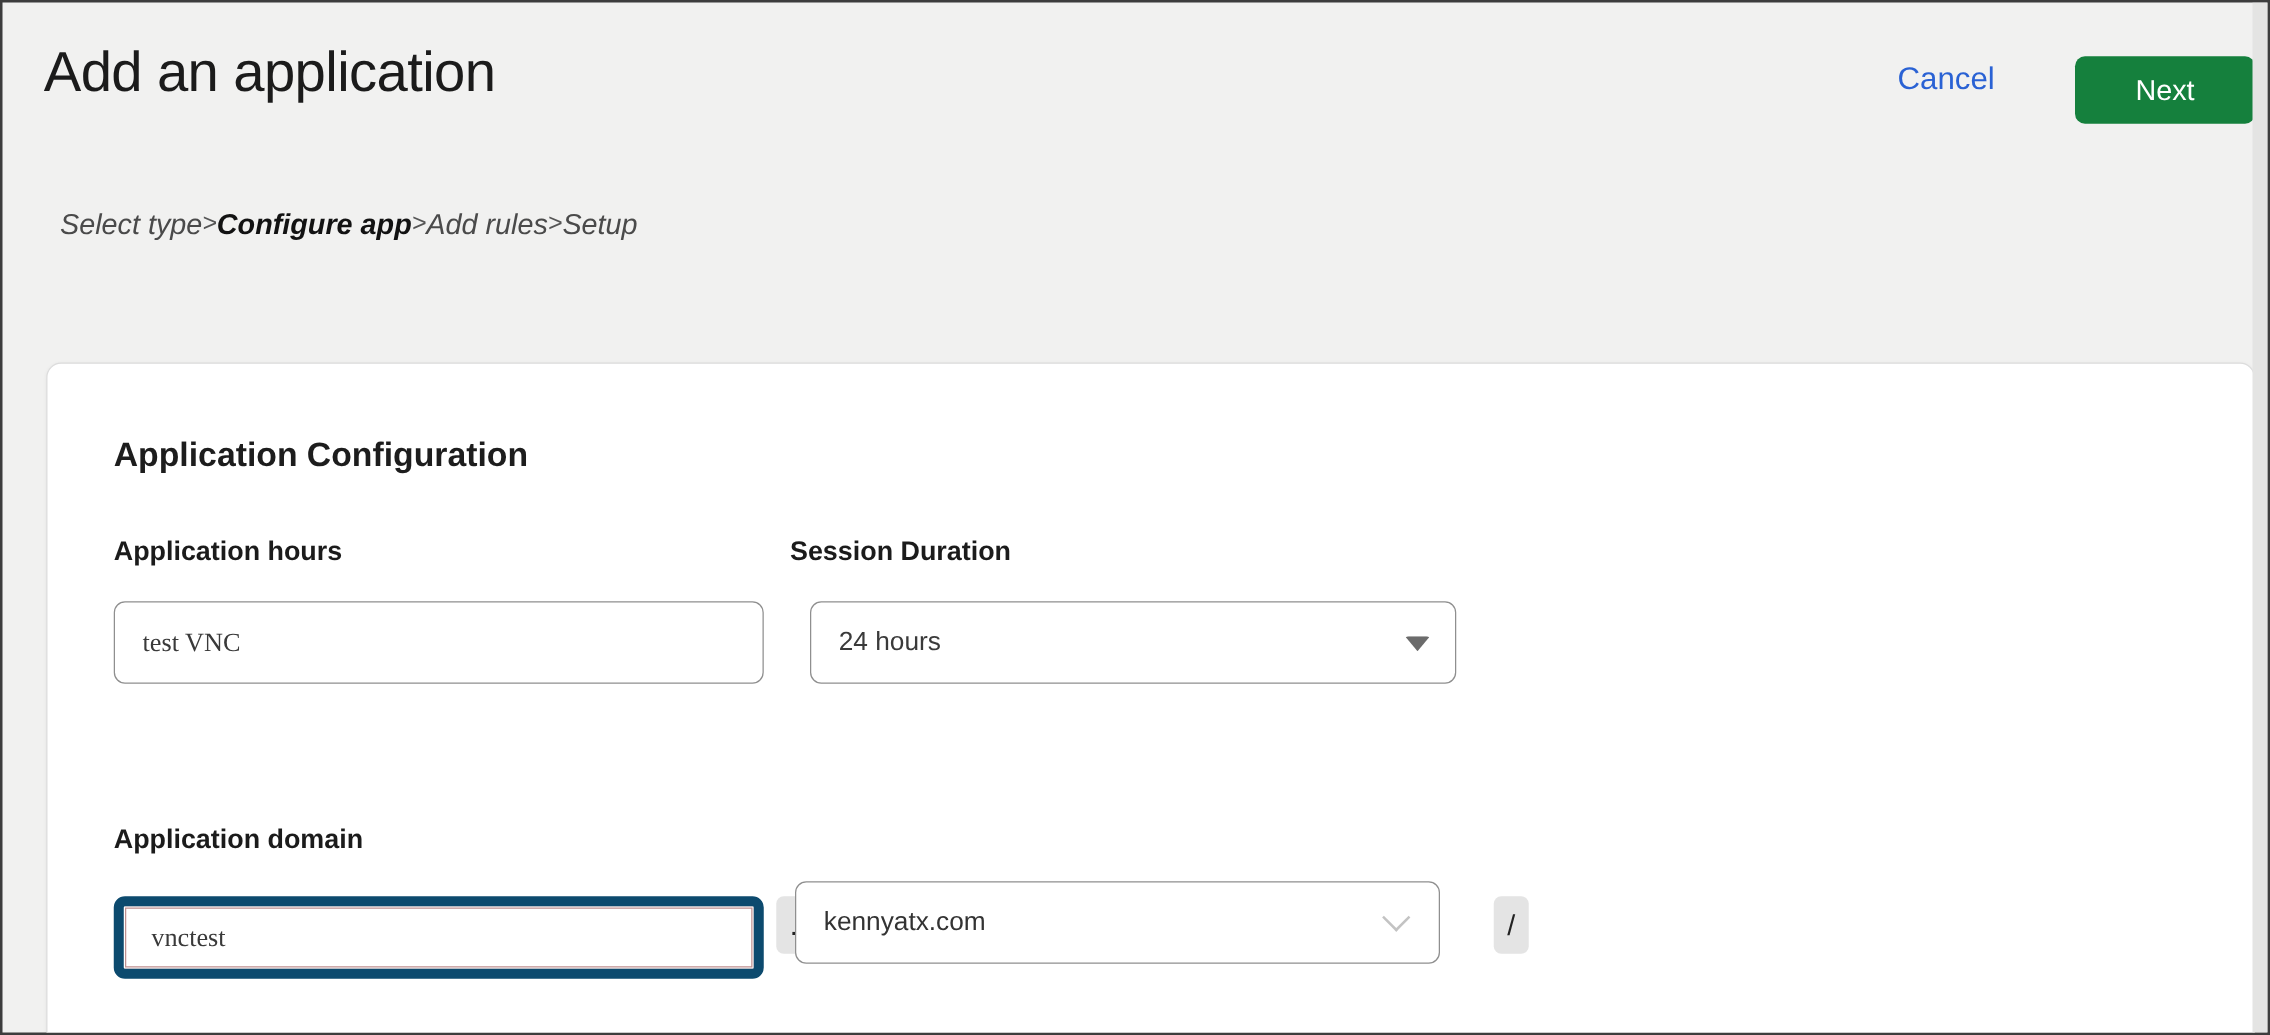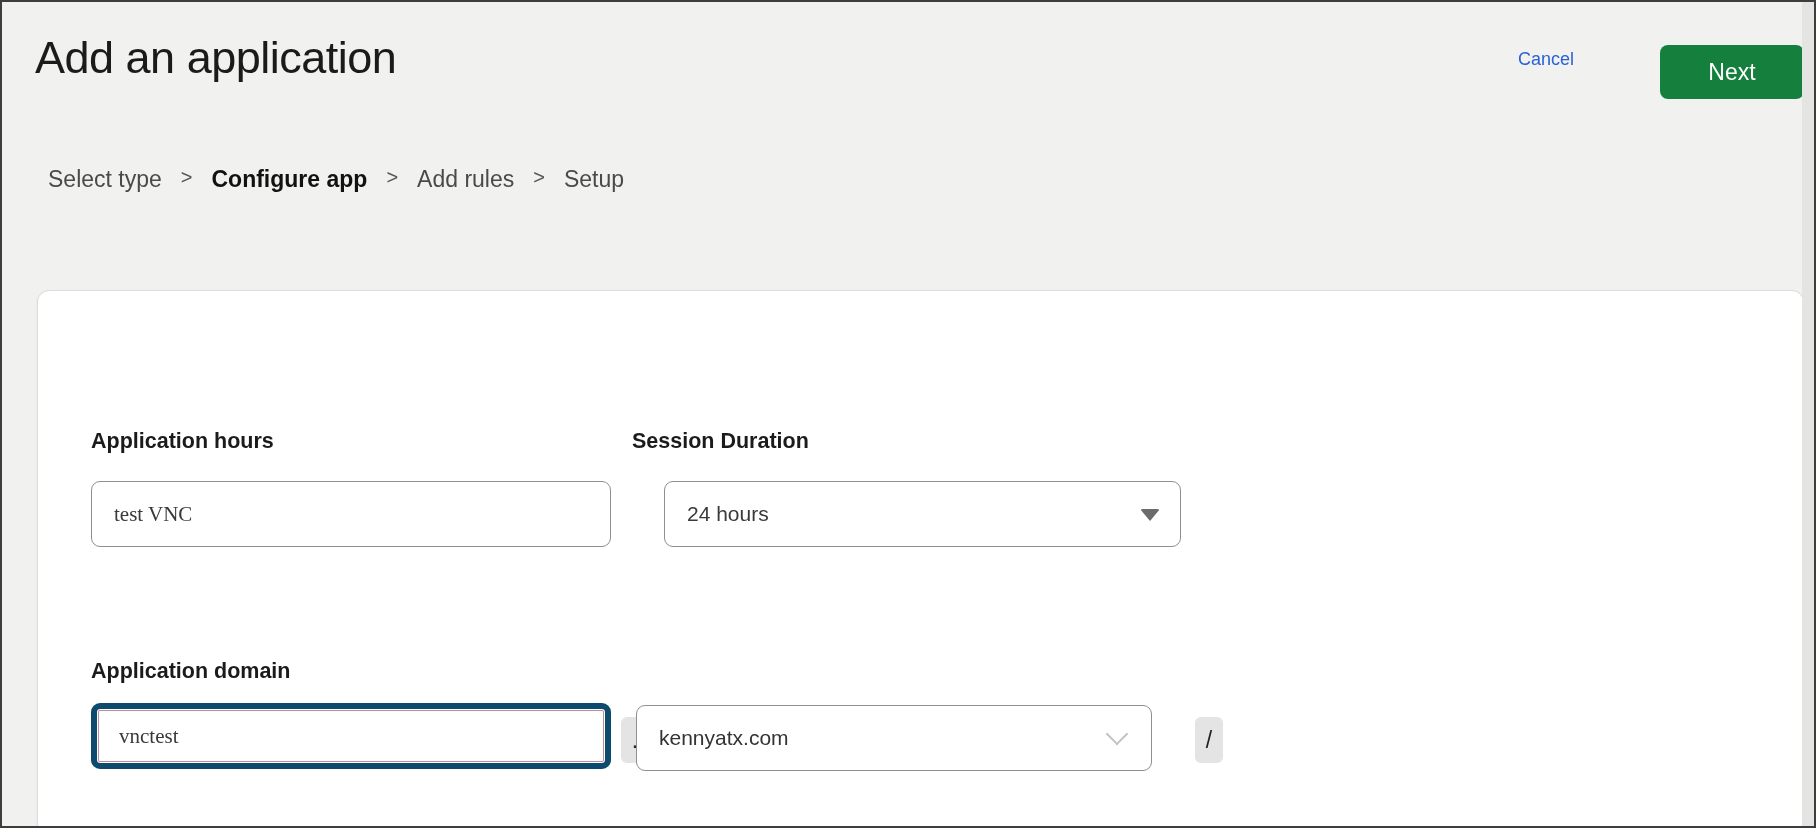--- a/index.html
+++ b/index.html
@@ -22,21 +22,21 @@
     position: absolute;
     left: 33px; top: 30px;
     font-size: 45px;
     font-weight: 400;
     letter-spacing: -0.5px;
     color: #1b1b1b;
   }
   .cancel-link {
     position: absolute;
     left: 1516px; top: 47px;
-    font-size: 18px;
+    font-size: 25px;
     color: #2a62d4;
     text-decoration: none;
     cursor: pointer;
   }
   .next-btn {
     position: absolute;
     left: 1658px; top: 43px;
     width: 144px; height: 54px;
     background: #15803d;
     color: #ffffff;
@@ -48,24 +48,24 @@
     display: flex;
     align-items: center;
     justify-content: center;
   }
 
   
   .steps {
     position: absolute;
     left: 46px; top: 164px;
     display: flex;
-    align-items: flex-start;
-    gap: 19px;
+    align-items: center;
     font-size: 23px;
     color: #4a4a4a;
+    font-style: italic;
   }
   .step { cursor: pointer; }
   .step.active { color: #121212; font-weight: 700; cursor: default; }
   .step-sep { color: #565656; font-size: 20px; }
 
   
   .card {
     position: absolute;
     left: 35px; top: 288px;
     width: 1767px; height: 560px;
@@ -113,36 +113,36 @@
     border: 1px solid #8f8f8f;
     border-radius: 9px;
     background: #ffffff;
     display: flex;
     align-items: center;
     padding: 0 22px;
     font-size: 21px;
     color: #3a3a3a;
     cursor: pointer;
   }
-  .select-session { left: 626px; top: 190px; width: 517px; }
+  .select-session { left: 610px; top: 190px; width: 517px; }
   .caret-down {
     position: absolute;
     right: 20px; top: 50%;
     margin-top: -5px;
     width: 0; height: 0;
     border-left: 10px solid transparent;
     border-right: 10px solid transparent;
     border-top: 12px solid #6b6b6b;
     border-radius: 3px;
   }
 
   
   .input-subdomain {
-    left: 53px; top: 412px; width: 520px;
-    border: 6px solid #0c4a6e;
+    left: 53px; top: 426px; width: 520px;
+    border: 8px solid #0c4a6e;
     box-shadow: inset 0 0 0 1px #ffffff, inset 0 0 0 2px #bf8f8f;
     color: #3a3a3a;
   }
   .sep-chip {
     position: absolute;
     top: 426px;
     width: 28px; height: 46px;
     background: #e4e4e4;
     border-radius: 6px;
     display: flex;
@@ -188,20 +188,21 @@
     <span class="step-sep">&gt;</span>
     <span class="step active">Configure app</span>
     <span class="step-sep">&gt;</span>
     <span class="step">Add rules</span>
     <span class="step-sep">&gt;</span>
     <span class="step">Setup</span>
   </nav>
 
   <section class="card">
 
+    <h2 class="section-title">Application Configuration</h2>
 
     <label class="field-label label-name">Application hours</label>
     <input class="text-input input-name" type="text" value="test VNC" style="">
 
     <label class="field-label label-session">Session Duration</label>
     <div class="select-box select-session">
       <span>24 hours</span>
       <span class="caret-down"></span>
     </div>
 

